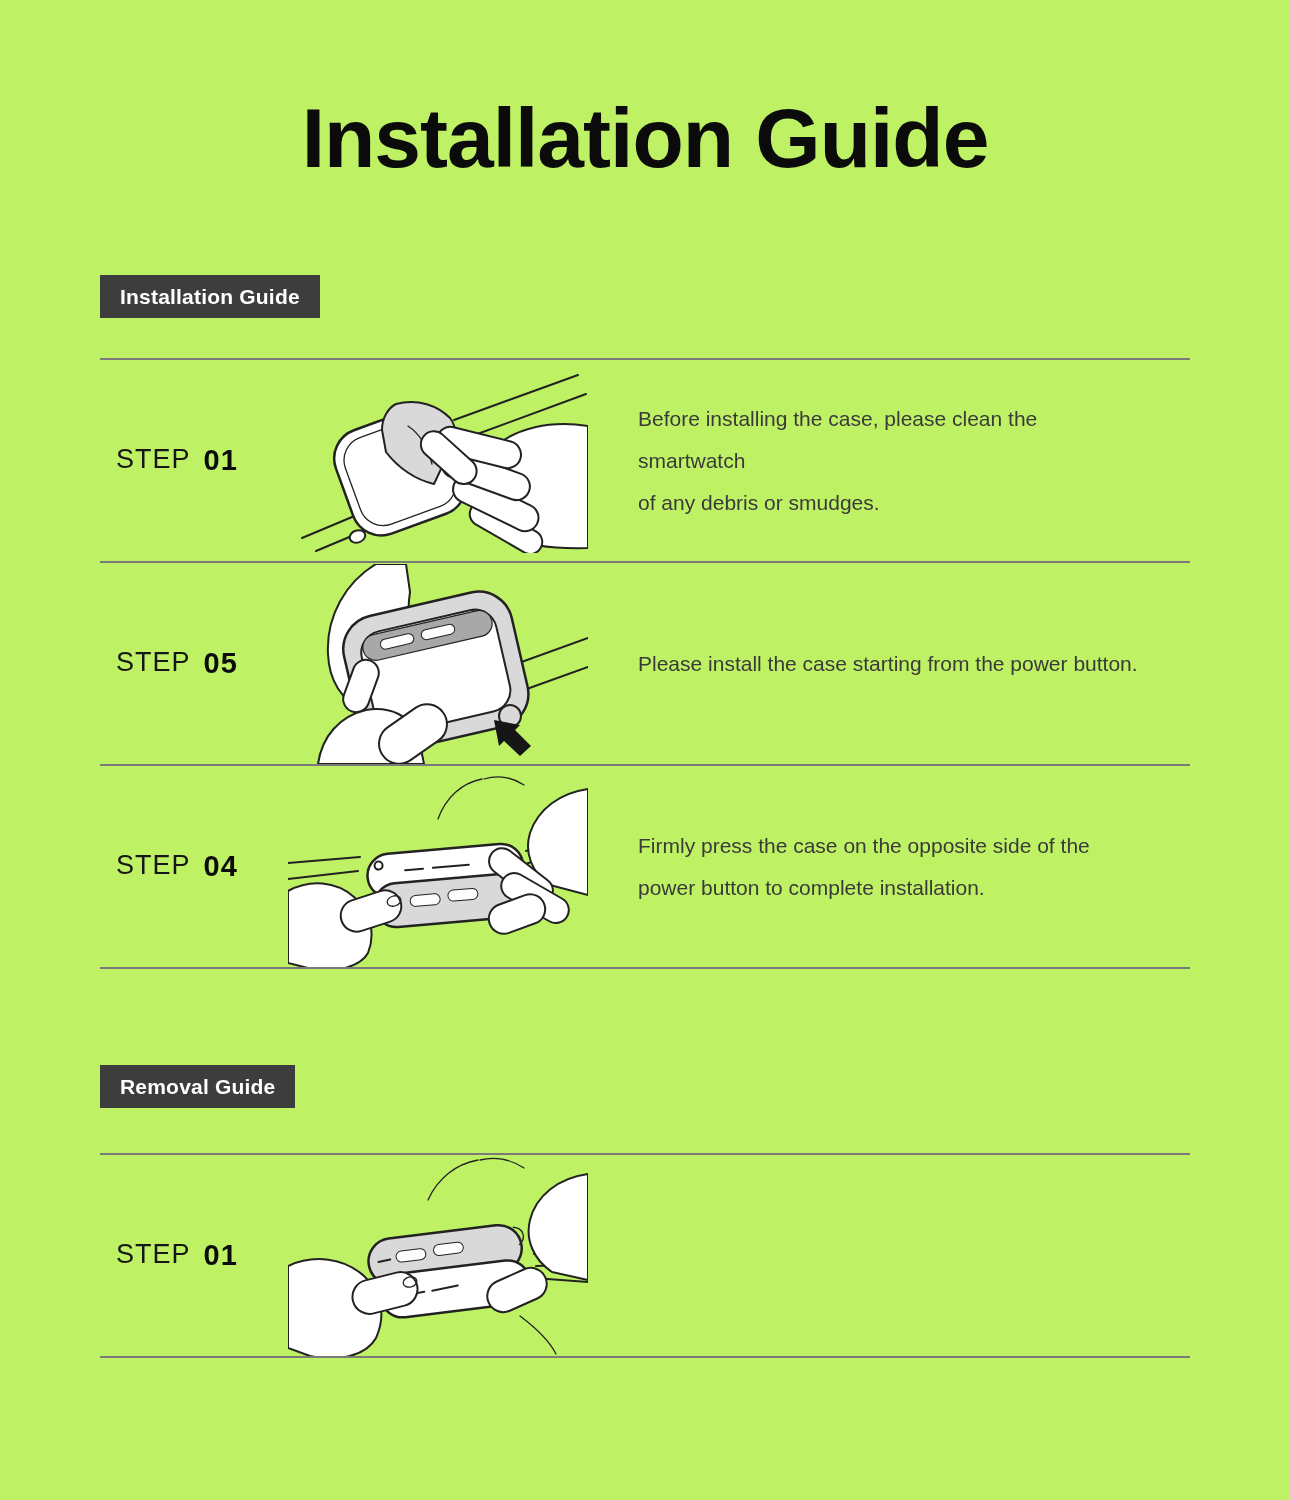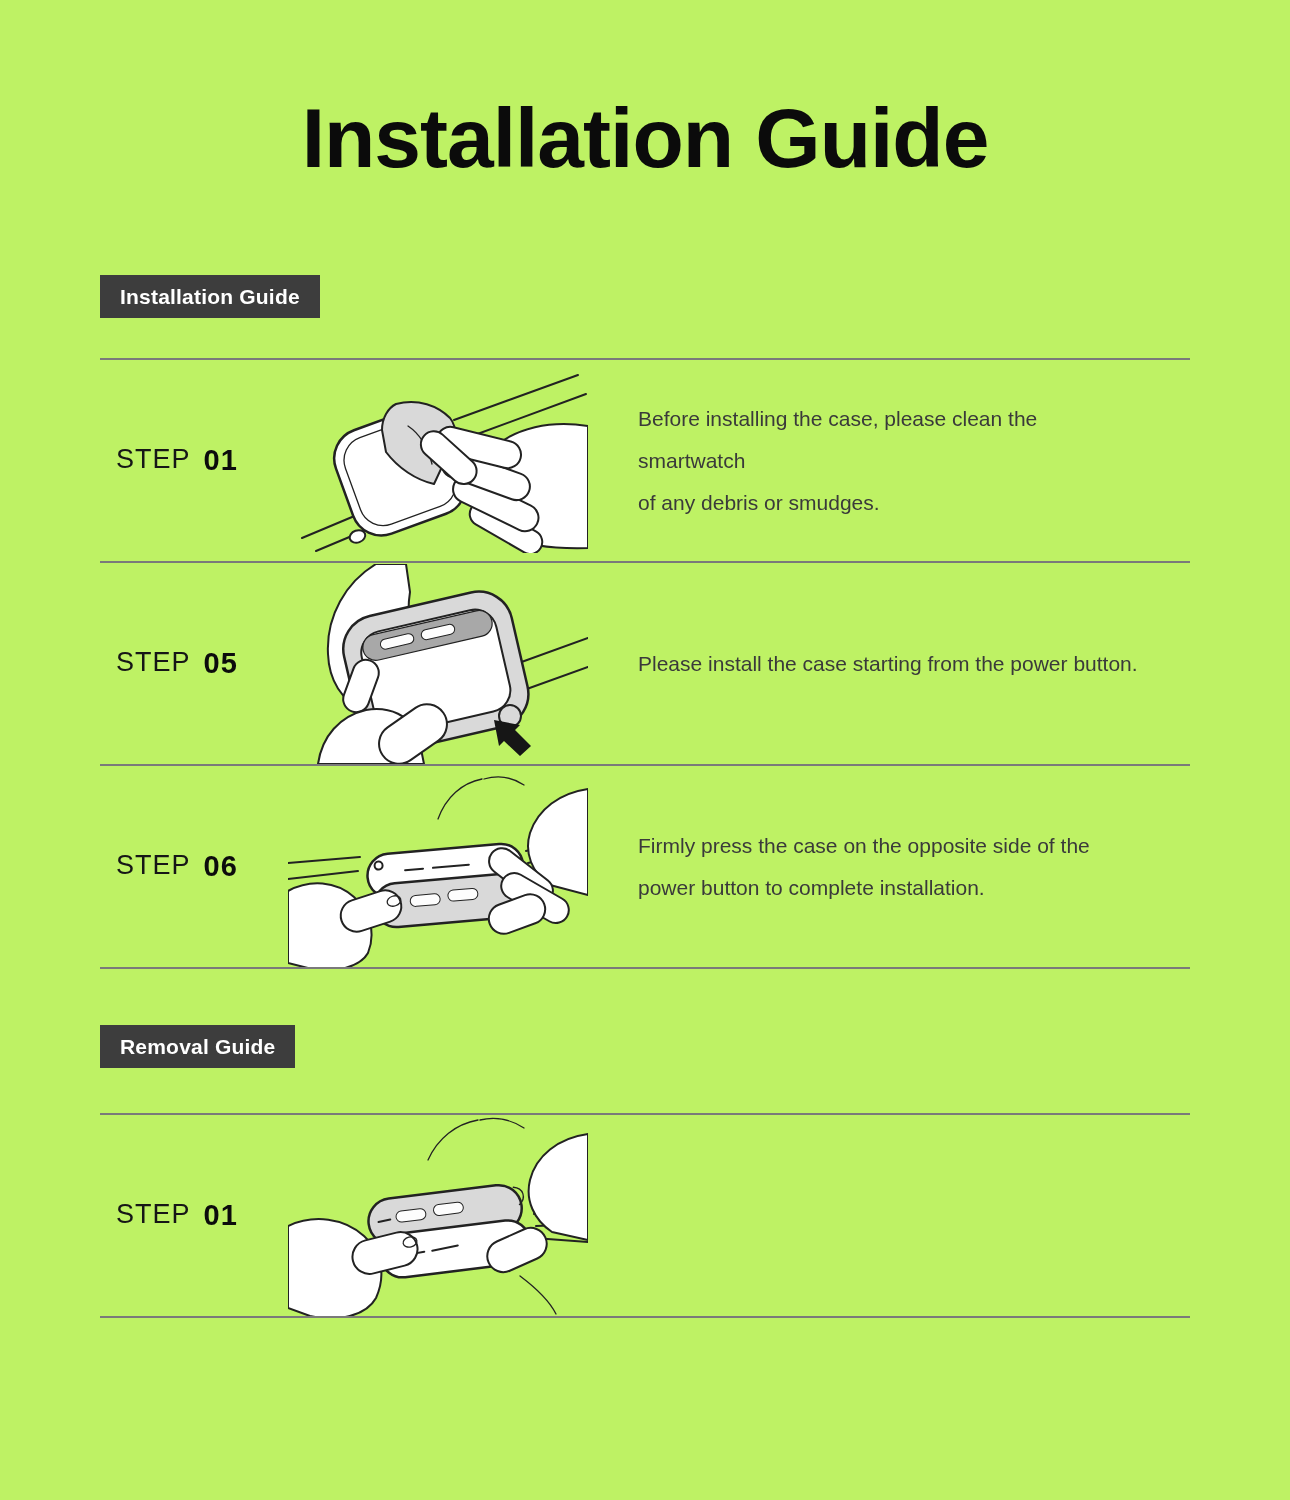--- a/index.html
+++ b/index.html
@@ -26,21 +26,21 @@
     margin-left:100px;
     background:#3d3d3d;
     color:#ffffff;
     font-size:21px;
     font-weight:bold;
     line-height:25px;
     padding:9px 20px;
     letter-spacing:0.2px;
   }
   .badge-install { margin-top:95px; }
-  .badge-removal { margin-top:56px; }
+  .badge-removal { margin-top:96px; }
   .rows {
     margin:0 100px;
     border-bottom:2px solid #7a7a7a;
   }
   .rows-install { margin-top:40px; }
   .rows-removal { margin-top:45px; }
   .step-row {
     display:flex;
     align-items:center;
     min-height:203px;
@@ -160,21 +160,21 @@
           <rect class="fw" x="88" y="150" width="74" height="40" rx="20" transform="rotate(-35 125 170)"></rect>
           <polygon class="arrow" points="206,156 232,161 227,166 243,182 232,192 216,177 211,182"></polygon>
         </svg>
       </div>
       <p class="step-desc">Please install the case starting from the power button.</p>
     </div>
 
     <div class="step-row">
       <div class="step-label">
         <span class="step-word">STEP</span>
-        <span class="step-number">06</span>
+        <span class="step-number">04</span>
       </div>
       <div class="step-art">
         <svg width="300" height="200" viewBox="0 0 300 200">
           <path class="ln" d="M0 96 L72 90"></path>
           <path class="ln" d="M0 112 L70 104"></path>
           <path class="ln" d="M238 84 L300 66"></path>
           <path class="ln" d="M240 96 L300 82"></path>
           <path class="ln" d="M242 108 L300 98"></path>
           <path class="thin" d="M150 52 C158 30 174 16 194 12"></path>
           <path class="thin" d="M196 12 C210 8 224 10 236 18"></path>

